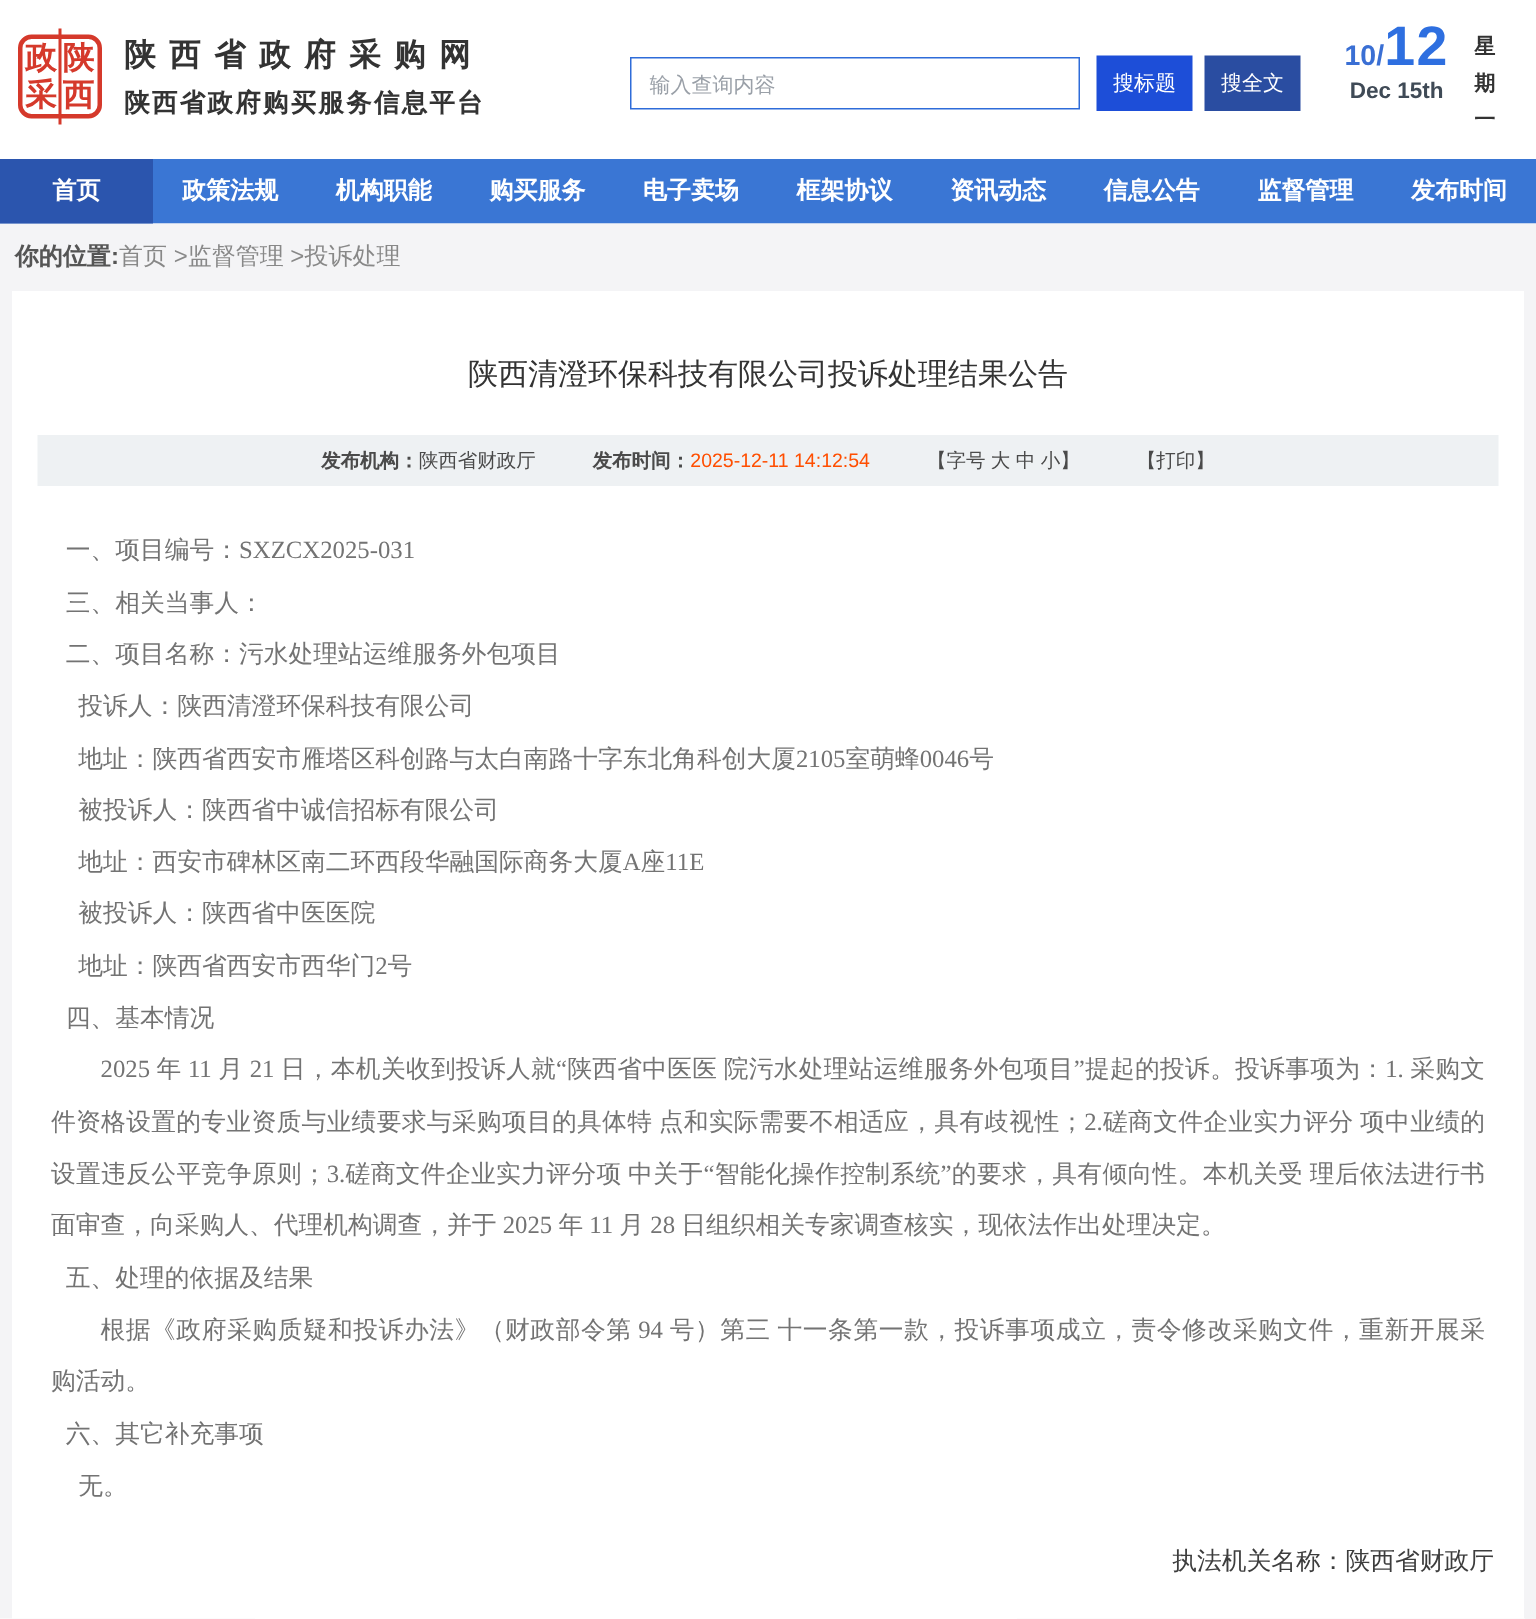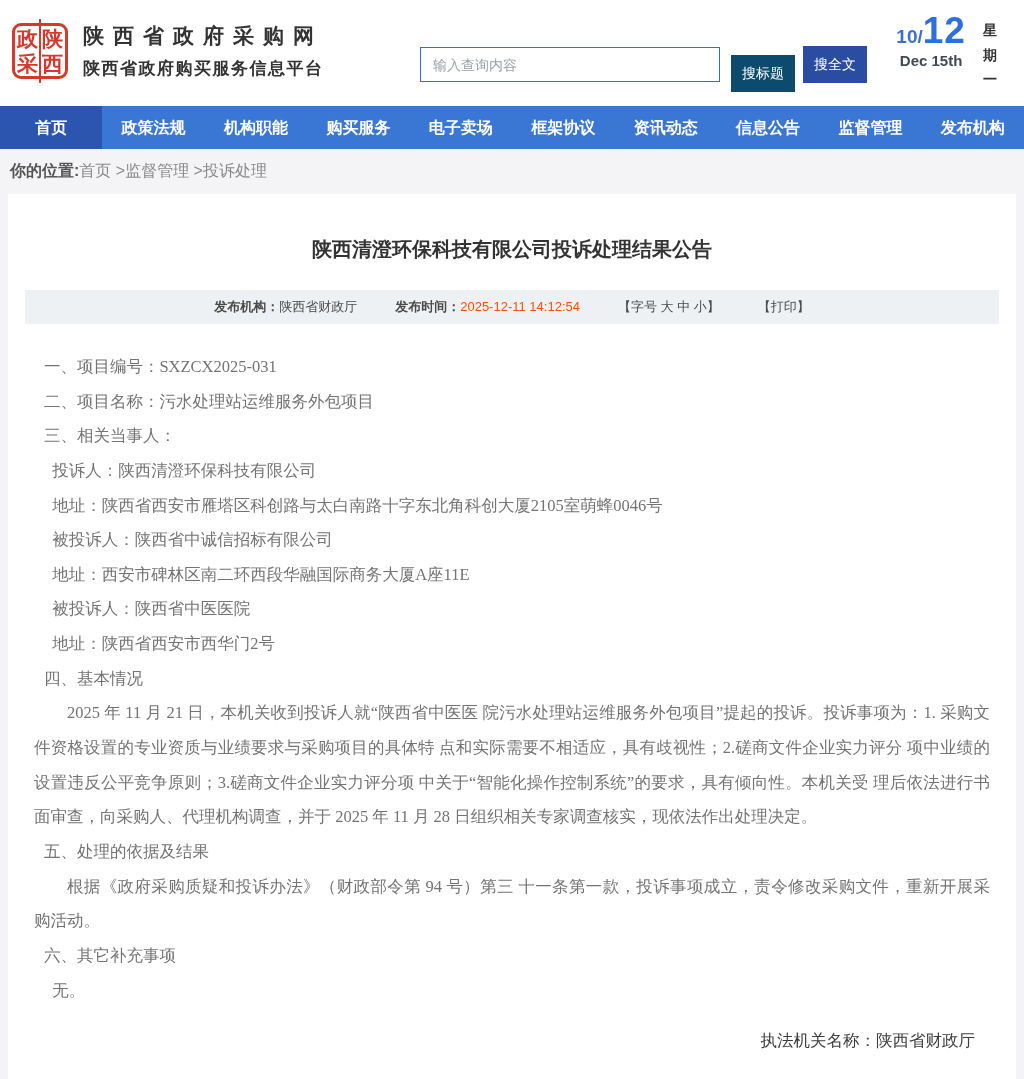--- a/index.html
+++ b/index.html
@@ -28,21 +28,21 @@
   .site-title { font-size:21px; font-weight:bold; color:#333; letter-spacing:9px; white-space:nowrap; }
   .site-sub   { font-size:17px; font-weight:bold; color:#333; letter-spacing:1.5px; margin-top:7px; white-space:nowrap; }
 
   .search { position:absolute; left:420px; top:37px; display:flex; align-items:center; }
   .search input {
     width:300px; height:35px; border:1px solid #2e6cd9; padding:4px 12px;
     font-size:14px; color:#333; outline:none; font-family:inherit;
   }
   .search input::placeholder { color:#9aa0a8; }
   .sbtn { height:37px; padding:0 11px; color:#fff; font-size:14px; border:none; cursor:pointer; font-family:inherit; white-space:nowrap; }
-  .sbtn-title { background:#0c4a6e; margin-left:11px;margin-top:18px; }
+  .sbtn-title { background:#1d4ed8; margin-left:11px; }
   .sbtn-full  { background:#2a4da1; margin-left:8px; }
 
   .datebox { position:absolute; right:26px; top:10px; display:flex; gap:16px; }
   .date-left { text-align:center; }
   .date-main { white-space:nowrap; }
   .date-day { font-size:19px; font-weight:bold; color:#3a6fd4; }
   .date-sep { font-size:19px; font-weight:bold; color:#3a6fd4; }
   .date-month { font-size:37px; font-weight:bold; color:#2e6fe0; letter-spacing:1px; }
   .date-en { font-size:15px; font-weight:bold; color:#3f4a56; margin-top:0px; }
   .weekday { width:1.15em; font-size:14px; font-weight:bold; color:#333; line-height:1.75; margin-top:8px; text-align:center; }
@@ -56,21 +56,21 @@
   .nav-item.active { background:#2b55ae; }
 
   
   .breadcrumb { height:45px; background:#f4f4f6; display:flex; align-items:center; padding:0 10px; font-size:16px; }
   .bc-prefix { color:#555; font-weight:bold; }
   .bc-link { color:#888; cursor:pointer; }
   .bc-sep { color:#888; white-space:pre; }
 
   
   .panel { margin:0 8px; background:#fff; height:925px; }
-  .article-title { text-align:center; font-size:20px; font-weight:bold; color:#333; padding-top:42px; }
+  .article-title { text-align:center; font-size:20px; font-weight:normal; color:#333; padding-top:42px; }
   .meta {
     margin:27px 17px 0; background:#eef1f3; height:34px;
     display:flex; align-items:center; justify-content:center; gap:38px;
     font-size:13px; color:#4a4a4a;
   }
   .meta .pair { white-space:nowrap; }
   .meta .mlabel { font-weight:bold; color:#4a4a4a; }
   .meta .mval { color:#4a4a4a; }
   .meta .time { color:#ff4e00;text-align:center; }
   .meta .ctrl { cursor:pointer; white-space:nowrap; }
@@ -78,21 +78,21 @@
   .article-body {
     margin:26px 26px 0;
     font-family:"Liberation Serif","DejaVu Serif",serif;
     font-size:16.5px; color:#737373;
   }
   .article-body p { margin:0; line-height:2.1; }
   .para-h { text-indent:0.6em; }
   .para-s { text-indent:1.1em; }
   .para-p { text-indent:2em; text-align:justify; }
   .signature {
-    margin:16px 41px 0; text-align:right;
+    margin:16px 20px 0; text-align:right;
     font-family:"Liberation Serif","DejaVu Serif",serif;
     font-size:16.5px; color:#3d3d3d; line-height:2.1;
   }
 </style>
 </head>
 <body>
 
 <div class="top">
   <div class="brand">
     <div class="seal">
@@ -127,42 +127,42 @@
 <div class="nav">
     <div class="nav-item active">首页</div>
     <div class="nav-item">政策法规</div>
     <div class="nav-item">机构职能</div>
     <div class="nav-item">购买服务</div>
     <div class="nav-item">电子卖场</div>
     <div class="nav-item">框架协议</div>
     <div class="nav-item">资讯动态</div>
     <div class="nav-item">信息公告</div>
     <div class="nav-item">监督管理</div>
-    <div class="nav-item">发布机构</div>
+    <div class="nav-item">发布时间</div>
   </div>
 
 <div class="breadcrumb">
   <span class="bc-prefix">你的位置:</span>
     <span><span class="bc-link">首页</span><span class="bc-sep"> &gt;</span><span class="bc-link">监督管理</span><span class="bc-sep"> &gt;</span><span class="bc-link">投诉处理</span></span>
 </div>
 
 <div class="panel">
   <div class="article-title">陕西清澄环保科技有限公司投诉处理结果公告</div>
 
   <div class="meta">
     <span class="pair"><span class="mlabel">发布机构：</span><span class="mval">陕西省财政厅</span></span>
     <span class="pair"><span class="mlabel">发布时间：</span><span class="time">2025-12-11 14:12:54</span></span>
     <span class="ctrl">【字号 大 中 小】</span>
     <span class="ctrl">【打印】</span>
   </div>
 
   <div class="article-body">
       <p class="para-h">一、项目编号：SXZCX2025-031</p>
+      <p class="para-h">三、相关当事人：</p>
       <p class="para-h">二、项目名称：污水处理站运维服务外包项目</p>
-      <p class="para-h">三、相关当事人：</p>
       <p class="para-s">投诉人：陕西清澄环保科技有限公司</p>
       <p class="para-s">地址：陕西省西安市雁塔区科创路与太白南路十字东北角科创大厦2105室萌蜂0046号</p>
       <p class="para-s">被投诉人：陕西省中诚信招标有限公司</p>
       <p class="para-s">地址：西安市碑林区南二环西段华融国际商务大厦A座11E</p>
       <p class="para-s">被投诉人：陕西省中医医院</p>
       <p class="para-s">地址：陕西省西安市西华门2号</p>
       <p class="para-h">四、基本情况</p>
       <p class="para-p">2025 年 11 月 21 日，本机关收到投诉人就“陕西省中医医 院污水处理站运维服务外包项目”提起的投诉。投诉事项为：1. 采购文件资格设置的专业资质与业绩要求与采购项目的具体特 点和实际需要不相适应，具有歧视性；2.磋商文件企业实力评分 项中业绩的设置违反公平竞争原则；3.磋商文件企业实力评分项 中关于“智能化操作控制系统”的要求，具有倾向性。本机关受 理后依法进行书面审查，向采购人、代理机构调查，并于 2025 年 11 月 28 日组织相关专家调查核实，现依法作出处理决定。</p>
       <p class="para-h">五、处理的依据及结果</p>
       <p class="para-p">根据《政府采购质疑和投诉办法》（财政部令第 94 号）第三 十一条第一款，投诉事项成立，责令修改采购文件，重新开展采 购活动。</p>

